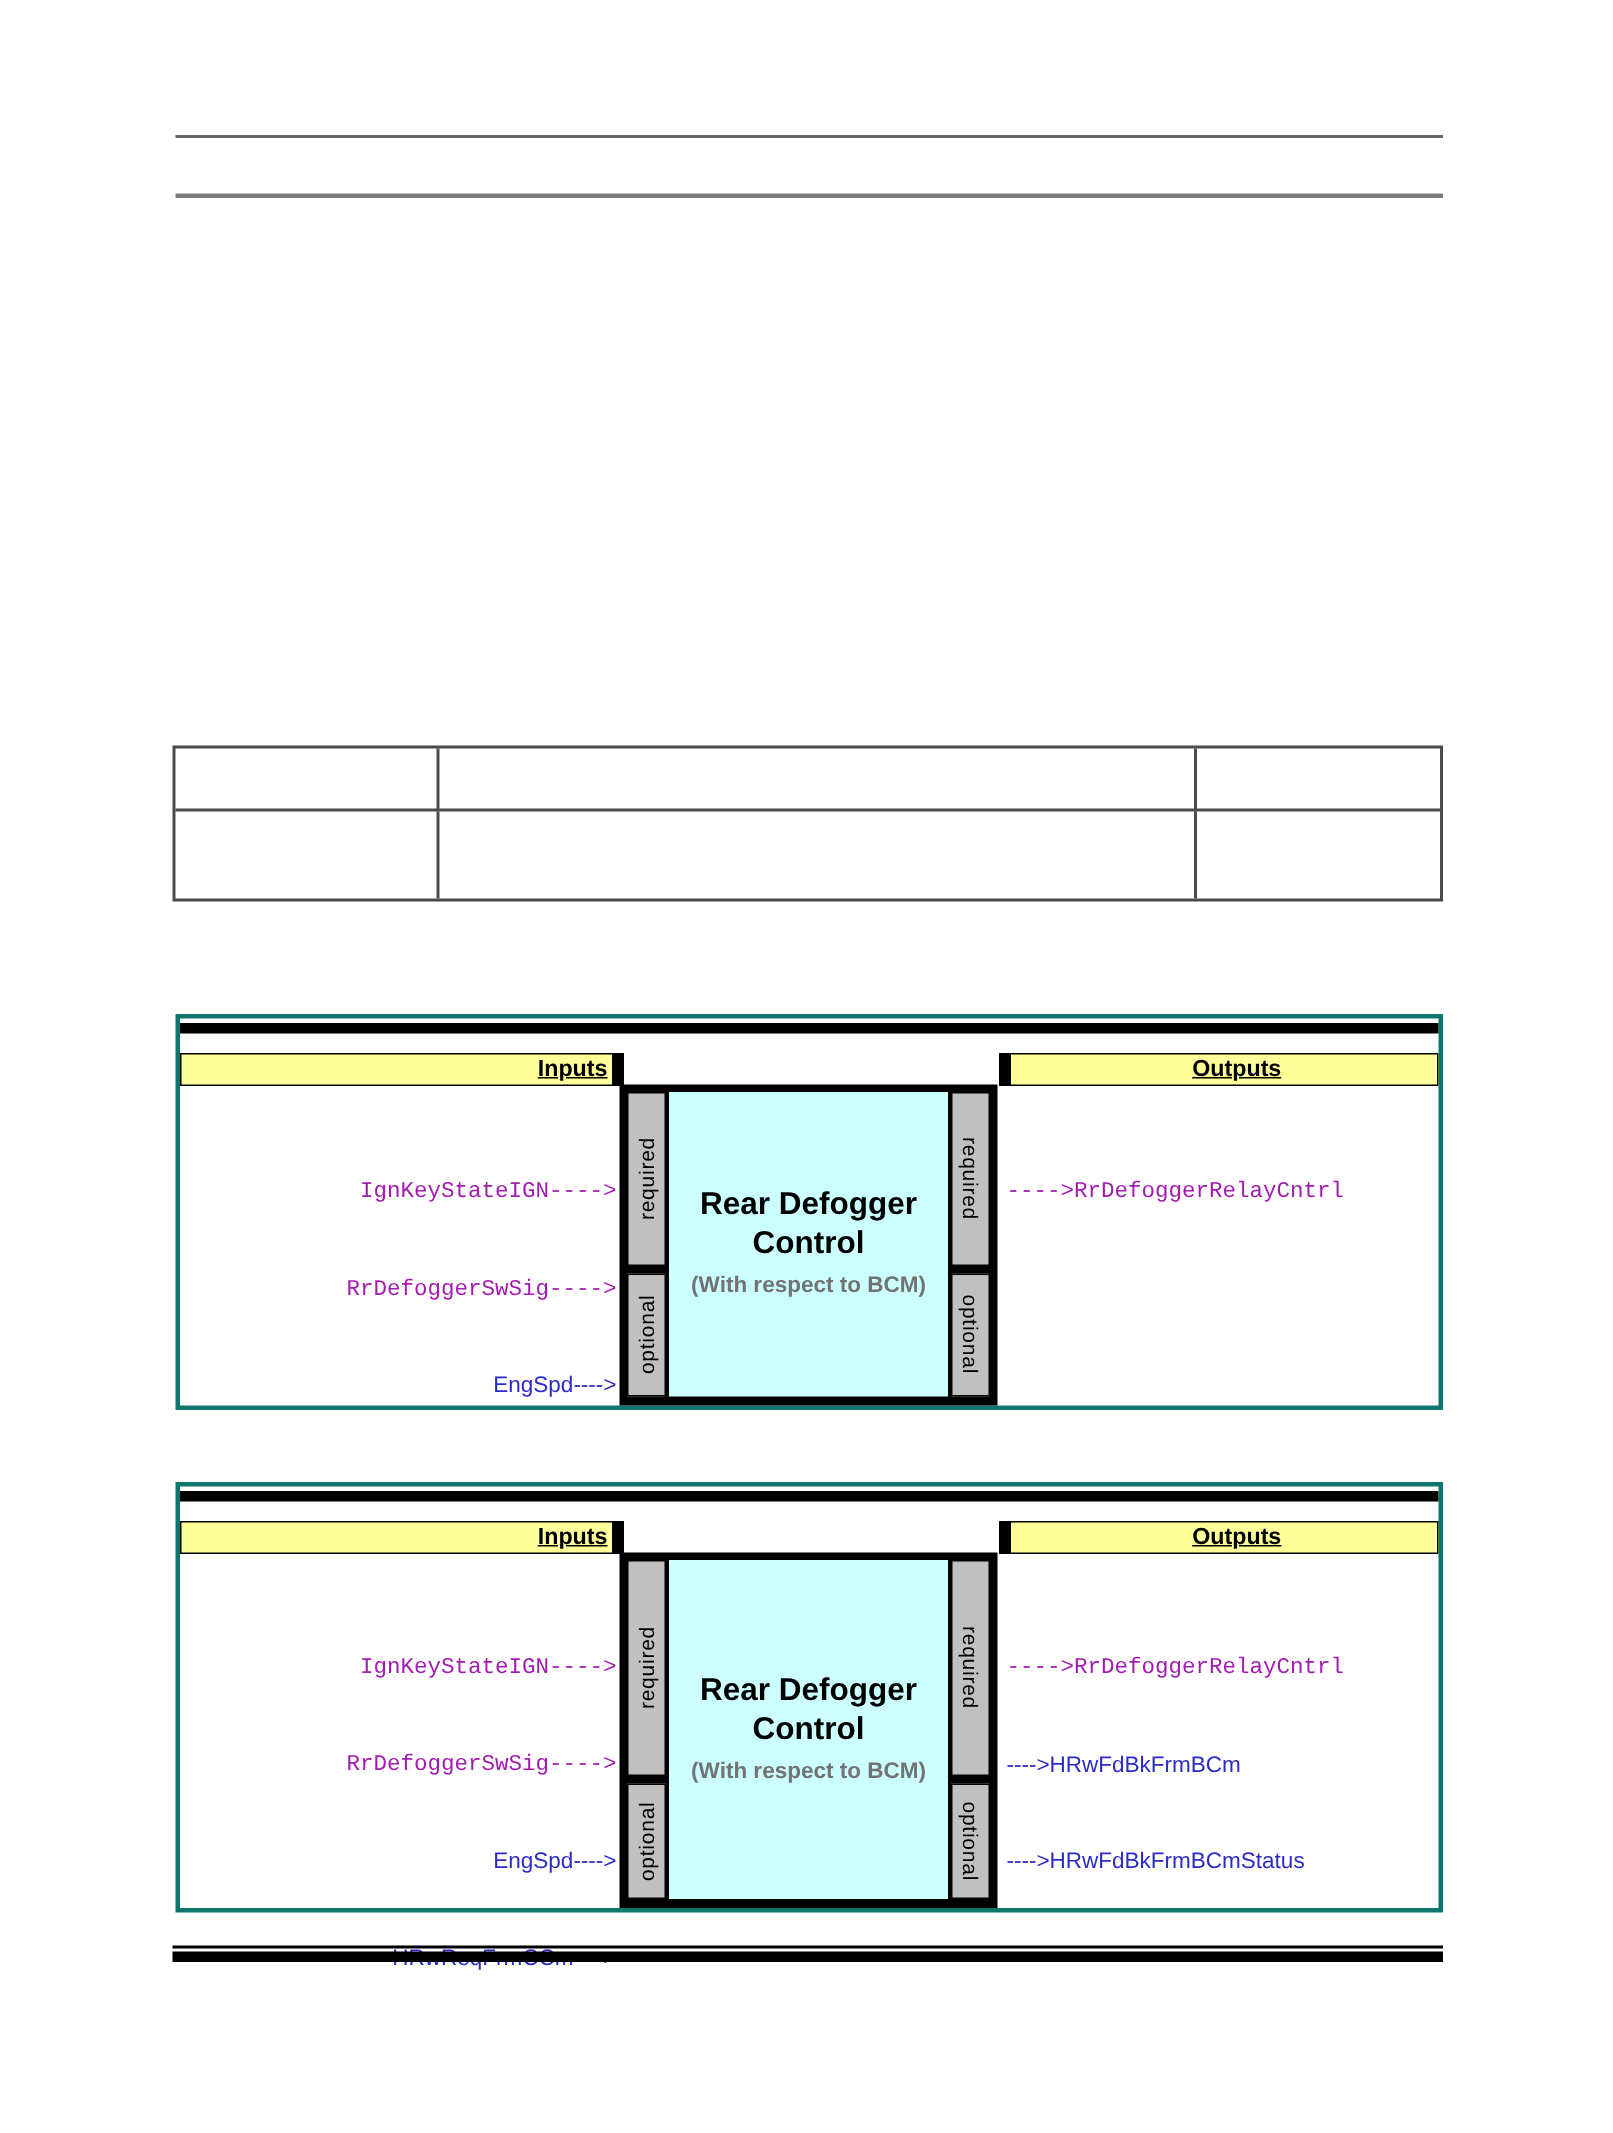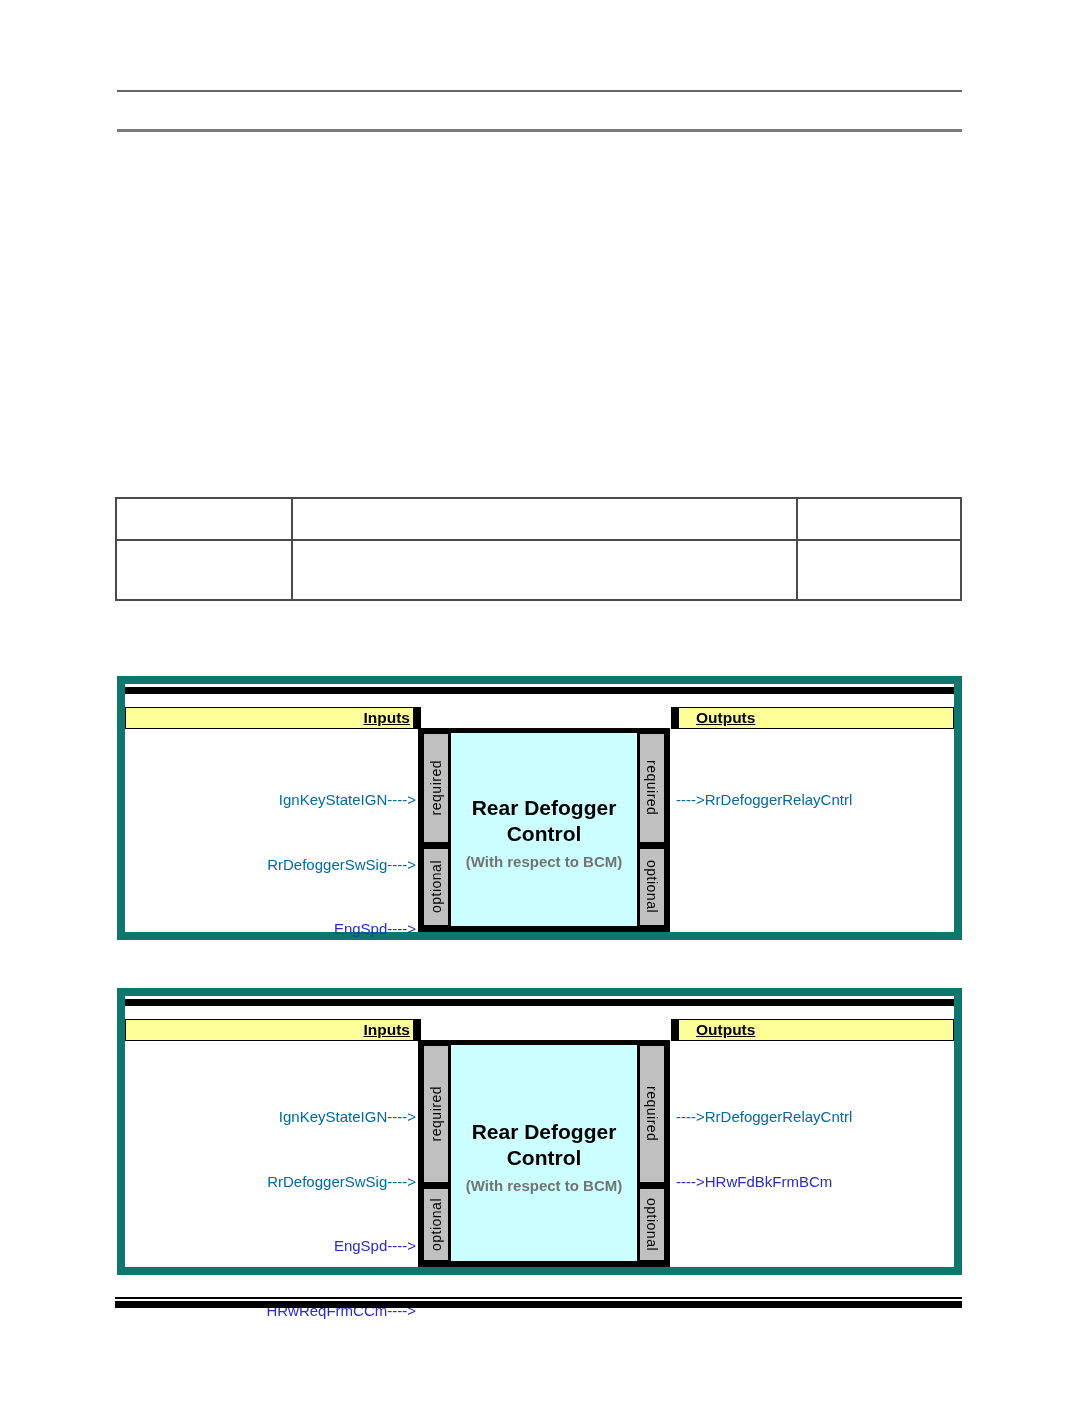--- a/index.html
+++ b/index.html
@@ -20,43 +20,43 @@
     display:grid; grid-template-columns:176px 1fr 162px; grid-template-rows:42px 1fr;
     background:#fff;
   }
   .cell { border-right:2px solid var(--table-border); border-bottom:2px solid var(--table-border); }
   .cell.last-col { border-right:none; }
   .cell.last-row { border-bottom:none; }
 
   
   .diagram {
     position:absolute; left:117px; width:845px; box-sizing:border-box;
-    border:8px solid #0f766e; background:#fff;
+    border:3px solid #0f766e; background:#fff;
   }
   #d1 { top:676px;  height:264px; }
   #d2 { top:988px;  height:287px; }
 
   .topbar { position:absolute; top:3px; left:0; right:0; height:7px; background:#000; }
 
   .band {
     position:absolute; top:23px; height:22px; box-sizing:border-box;
     background:var(--band-yellow); border:1px solid #000;
     display:flex; align-items:center;
   }
   .band-left  { left:0; width:296px; border-right:8px solid #000; justify-content:flex-end; padding-right:3px; }
-  .band-right { left:546px; right:0; border-left:8px solid #000; justify-content:flex-start; padding-left:17px; }
+  .band-right { left:546px; right:0; border-left:8px solid #000; justify-content:center; padding-left:17px; }
   .band-label { font-weight:bold; font-size:15.5px; color:#000; text-decoration:underline; }
 
   .sigs { position:absolute; font-size:15px; line-height:21.5px; white-space:pre; color:#000; }
   .sigs-in  { left:0; width:291px; text-align:right; }
   .sigs-out { left:551px; width:290px; text-align:left; }
   #d1 .sigs { top:62px; }
   #d2 .sigs { top:67px; }
   .sig[data-color="blue"]  { color:var(--signal-blue); }
-  .sig[data-color="black"] { color:#0369a1; }
+  .sig[data-color="black"] { color:#a21caf;font-family:Liberation Mono, monospace; }
 
   .block {
     position:absolute; left:293px; top:44px; width:252px; height:calc(100% - 44px);
     box-sizing:border-box; background:#000; padding:5px 5px 6px 5px;
     display:flex;
   }
   .strip { width:26px; display:flex; flex-direction:column; }
   .sec {
     box-sizing:border-box; background:var(--strip-gray); border:1px solid #000;
     display:flex; align-items:center; justify-content:center; overflow:hidden;
@@ -158,20 +158,21 @@
     <div class="sigs sigs-in">
       <div class="sig" data-color="black">IgnKeyStateIGN----&gt;</div>
       <div class="sig" data-color="black">RrDefoggerSwSig----&gt;</div>
       <div class="sig" data-color="blue">EngSpd----&gt;</div>
       <div class="sig" data-color="blue">HRwReqFrmCCm----&gt;</div>
     </div>
 
     <div class="sigs sigs-out">
       <div class="sig" data-color="black">----&gt;RrDefoggerRelayCntrl</div>
       <div class="sig" data-color="blue">----&gt;HRwFdBkFrmBCm</div>
+      <div class="sig" data-color="blue">----&gt;HRwFdBkFrmBCmStatus</div>
     </div>
 
     <div class="block">
       <div class="strip">
         <div class="sec sec-top">
           <span class="rot rot-up">required</span>
         </div>
         <div class="sec sec-bottom">
           <span class="rot rot-up">optional</span>
         </div>

